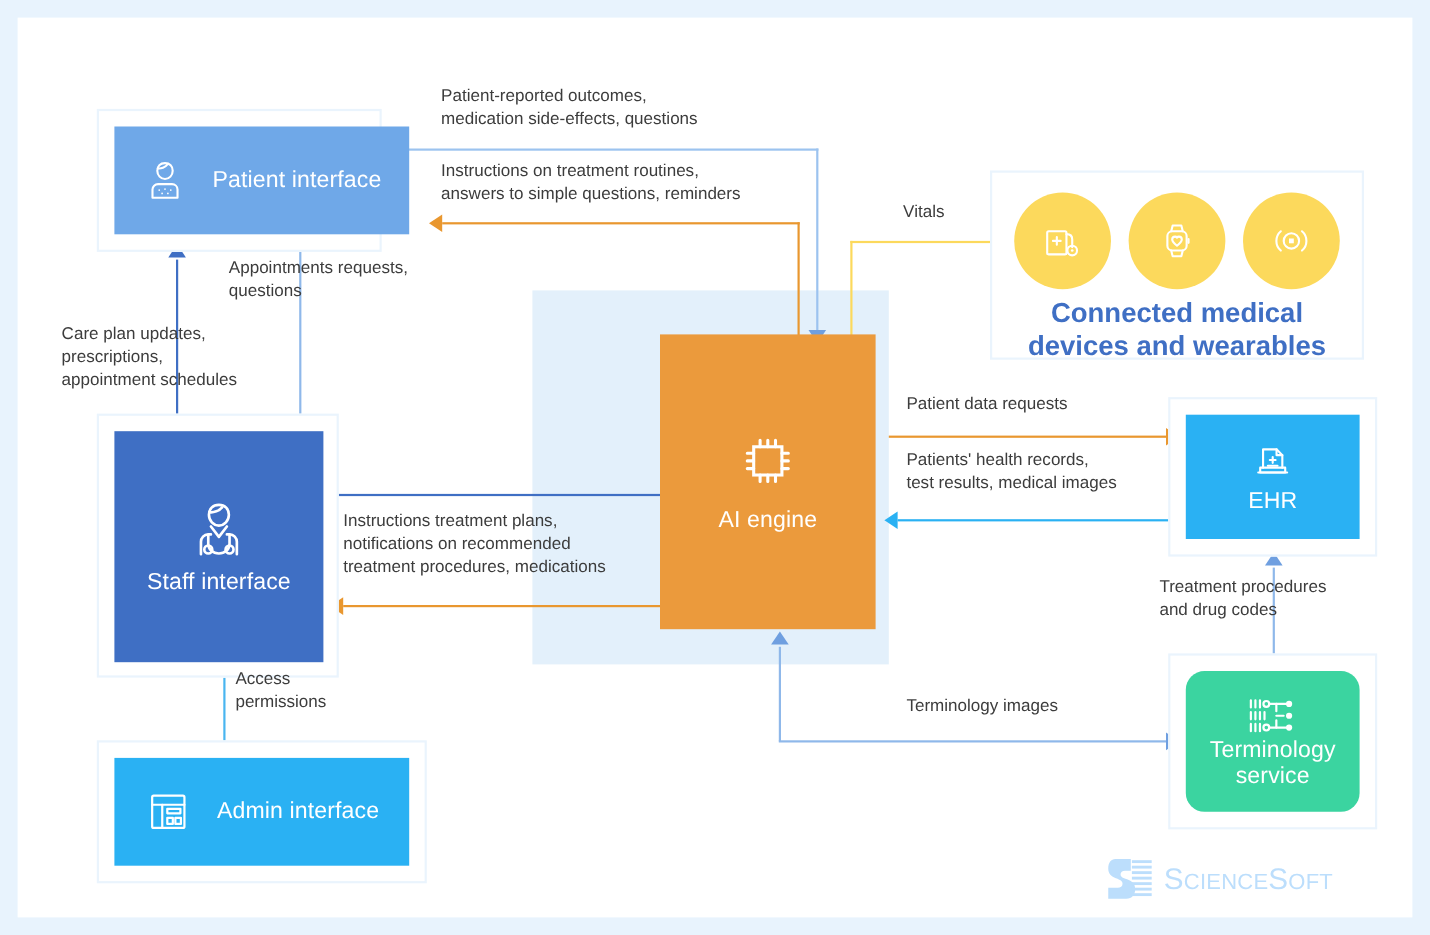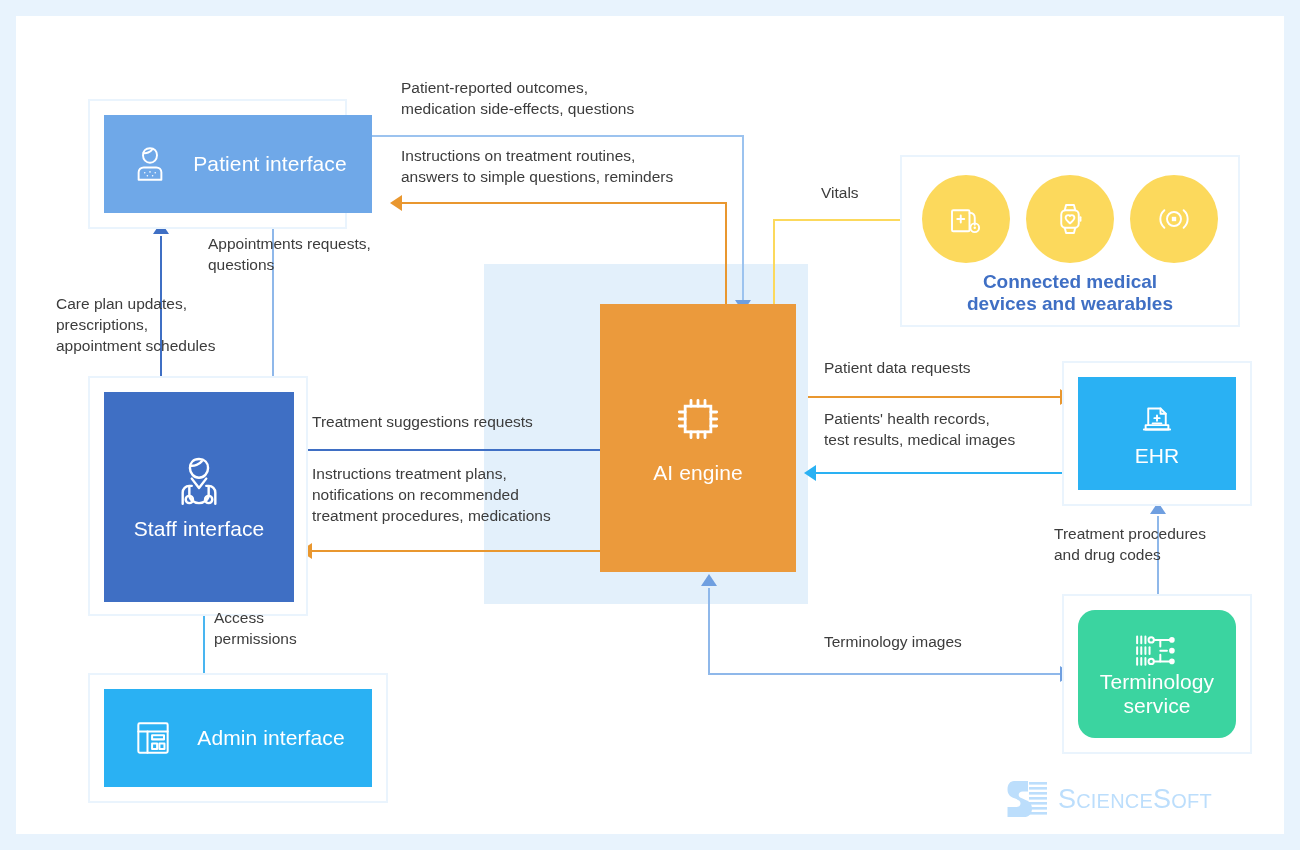--- a/index.html
+++ b/index.html
@@ -62,21 +62,21 @@
   }
 
   
   .backdrop{position:absolute;background:#e3f0fb;}
   .circ{
     width:88px;height:88px;border-radius:50%;
     background:#fcd95c;
     display:flex;align-items:center;justify-content:center;
   }
   .dev-title{
-    font-size:19px;line-height:1.18;text-align:center;
+    font-size:25px;line-height:1.18;text-align:center;
     color:#3f6fc4;font-weight:bold;white-space:pre-line;
   }
   .logo-text{
     font-size:27px;color:#bcdefc;letter-spacing:.2px;
   }
   .logo-text .sm{font-size:20px;}
 </style>
 </head>
 <body>
 
@@ -264,21 +264,20 @@
   <div class="elab" style="left:385px;top:130px;width:345px;">Instructions on treatment routines,
 answers to simple questions, reminders</div>
 
   <div class="elab" style="left:192px;top:218px;width:230px;">Appointments requests,
 questions</div>
 
   <div class="elab" style="left:40px;top:278px;width:200px;">Care plan updates,
 prescriptions,
 appointment schedules</div>
 
-  <div class="elab" style="left:296px;top:396px;width:300px;">Treatment suggestions requests</div>
 
   <div class="elab" style="left:296px;top:448px;width:300px;">Instructions treatment plans,
 notifications on recommended
 treatment procedures, medications</div>
 
   <div class="elab" style="left:198px;top:592px;width:160px;">Access
 permissions</div>
 
   <div class="elab" style="left:805px;top:167px;width:120px;">Vitals</div>
 

